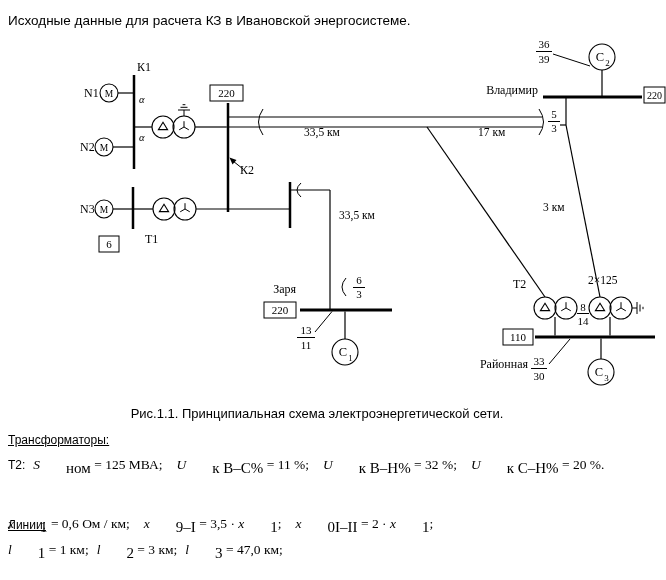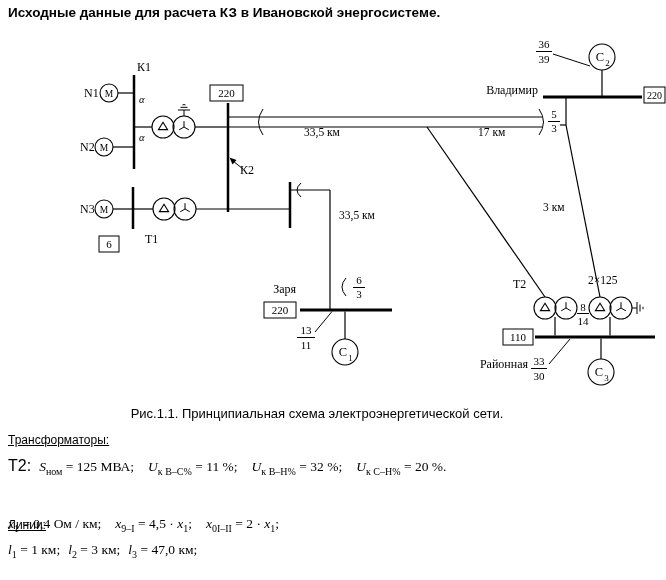--- a/index.html
+++ b/index.html
@@ -1,42 +1,42 @@
 <!DOCTYPE html>
 <html><head>
 <meta charset="utf-8">
 <style>
   html,body{margin:0;padding:0;background:#fff;}
   body{width:666px;height:580px;position:relative;overflow:hidden;font-family:"Liberation Sans",sans-serif;color:#000;}
-  #doc-title{position:absolute;left:8px;top:5px;font-size:13.5px;font-weight:bold;}
+  #doc-title{position:absolute;left:8px;top:13px;font-size:13.5px;font-weight:normal;}
   #diagram{position:absolute;left:0;top:22px;}
   #diagram .ln{stroke:#000;stroke-width:1.2;fill:none;}
   #diagram .thin{stroke:#000;stroke-width:1;fill:none;}
   #diagram .bus{stroke:#000;stroke-width:3;fill:none;}
   #diagram .busv{stroke:#000;stroke-width:2.5;fill:none;}
   #diagram .sym{stroke:#000;stroke-width:1.1;fill:none;}
   #diagram .bx{fill:#fff;stroke:#000;stroke-width:1;}
   #diagram text{font-family:"Liberation Serif",serif;fill:#000;font-size:12px;}
   #diagram .fr{font-size:11px;text-anchor:middle;}
   #diagram .bxL{font-size:11px;text-anchor:middle;}
   #diagram .bxS{font-size:10px;text-anchor:middle;}
   #diagram .len{font-size:11.5px;}
   #diagram .end{text-anchor:end;}
   #diagram .mtr{font-size:9.5px;text-anchor:middle;}
   #diagram .al{font-style:italic;font-size:10.5px;}
   #diagram .gl{font-size:12.5px;text-anchor:middle;}
   #diagram .gsub{font-size:9px;text-anchor:middle;}
   #caption{position:absolute;left:0;top:406px;width:634px;text-align:center;font-size:13px;}
   .txt-row{position:absolute;left:8px;white-space:nowrap;}
   .serif{font-family:"Liberation Serif",serif;font-size:13.5px;}
-  .sans{font-family:"Liberation Sans",sans-serif;font-size:16px;}
+  .sans{font-family:"Liberation Sans",sans-serif;font-size:12px;}
   .uline{text-decoration:underline;font-size:12px;}
   .mvar{font-style:italic;}
   .munit{}
-  sub{font-size:10px;font-style:normal;}
+  sub{font-size:15px;font-style:normal;margin-left:26px;}
   .g1{display:inline-block;width:8px;}
   .g2{display:inline-block;width:14px;}
 </style>
 </head>
 <body>
 
 <div id="page">
 
   <div id="doc-title">Исходные данные для расчета КЗ в Ивановской энергосистеме.</div>
 
@@ -245,20 +245,20 @@
 
   <div class="txt-row serif" style="top:457px">
     <span class="sans">Т2:</span><span class="g1"></span><span class="mvar">S</span><sub>ном</sub><span> = 125 </span><span class="munit">МВА</span><span>;</span><span class="g2"></span><span class="mvar">U</span><sub>к В–С%</sub><span> = 11 %</span><span>;</span><span class="g2"></span><span class="mvar">U</span><sub>к В–Н%</sub><span> = 32 %</span><span>;</span><span class="g2"></span><span class="mvar">U</span><sub>к С–Н%</sub><span> = 20 %</span><span>.</span>
   </div>
 
   <div class="txt-row" style="top:515px">
     <span class="uline sans">Линии:</span>
   </div>
 
   <div class="txt-row serif" style="top:516px">
-    <span class="mvar">x</span><sub>1</sub><span> = 0,4 </span><span class="munit">Ом / км</span><span>;</span><span class="g2"></span><span class="mvar">x</span><sub>9–I</sub><span> = 4,5 · </span><span class="mvar">x</span><sub>1</sub><span>;</span><span class="g2"></span><span class="mvar">x</span><sub>0I–II</sub><span> = 2 · </span><span class="mvar">x</span><sub>1</sub><span>;</span>
+    <span class="mvar">x</span><sub>1</sub><span> = 0,6 </span><span class="munit">Ом / км</span><span>;</span><span class="g2"></span><span class="mvar">x</span><sub>9–I</sub><span> = 3,5 · </span><span class="mvar">x</span><sub>1</sub><span>;</span><span class="g2"></span><span class="mvar">x</span><sub>0I–II</sub><span> = 2 · </span><span class="mvar">x</span><sub>1</sub><span>;</span>
   </div>
 
   <div class="txt-row serif" style="top:542px">
     <span class="mvar">l</span><sub>1</sub><span> = 1 </span><span class="munit">км</span><span>;</span><span class="g1"></span><span class="mvar">l</span><sub>2</sub><span> = 3 </span><span class="munit">км</span><span>;</span><span class="g1"></span><span class="mvar">l</span><sub>3</sub><span> = 47,0 </span><span class="munit">км</span><span>;</span>
   </div>
 
 </div>
 
 </body></html>

